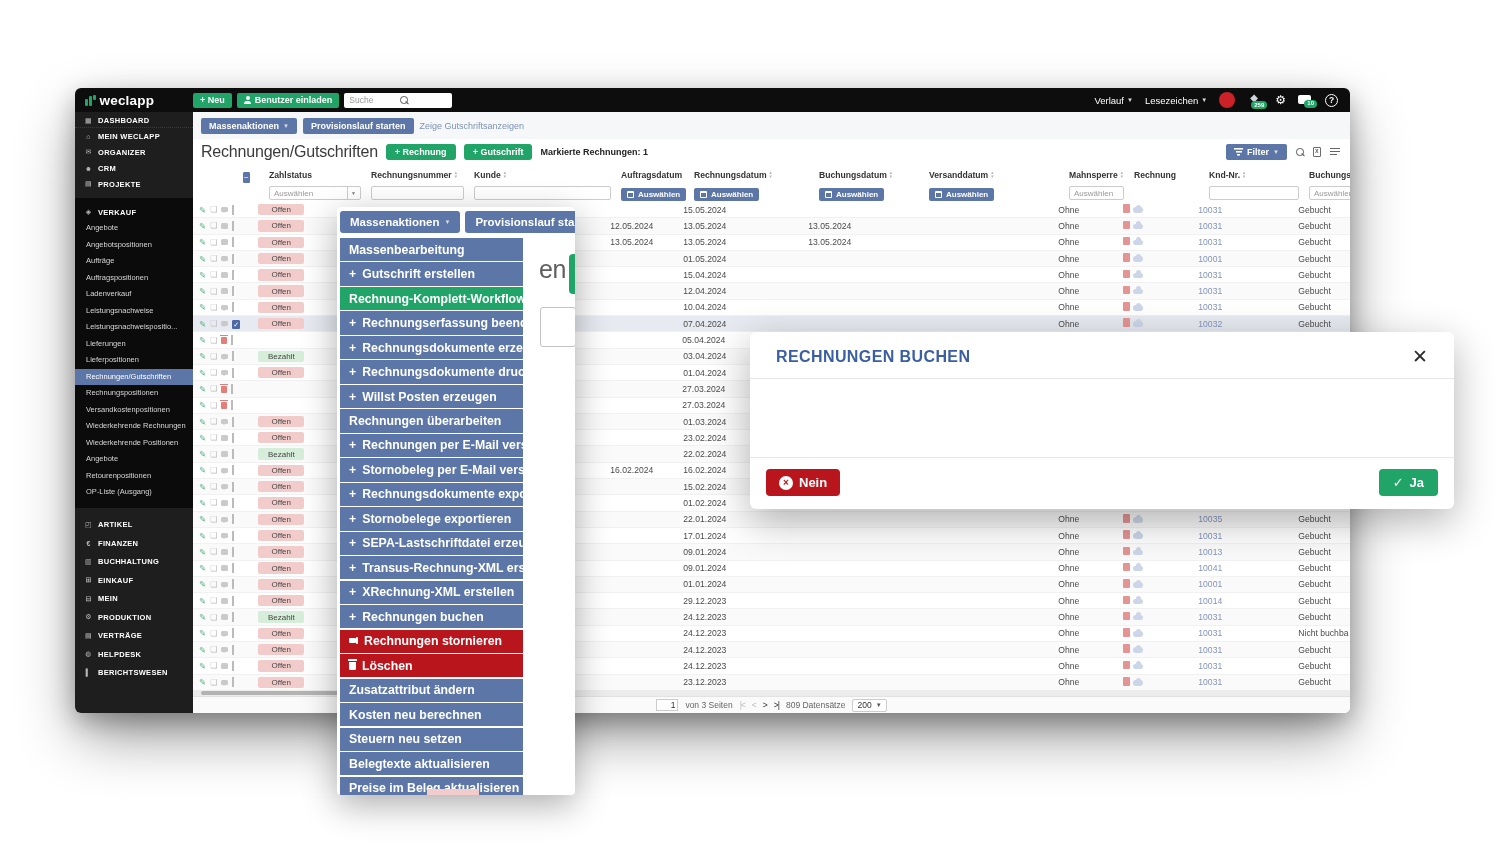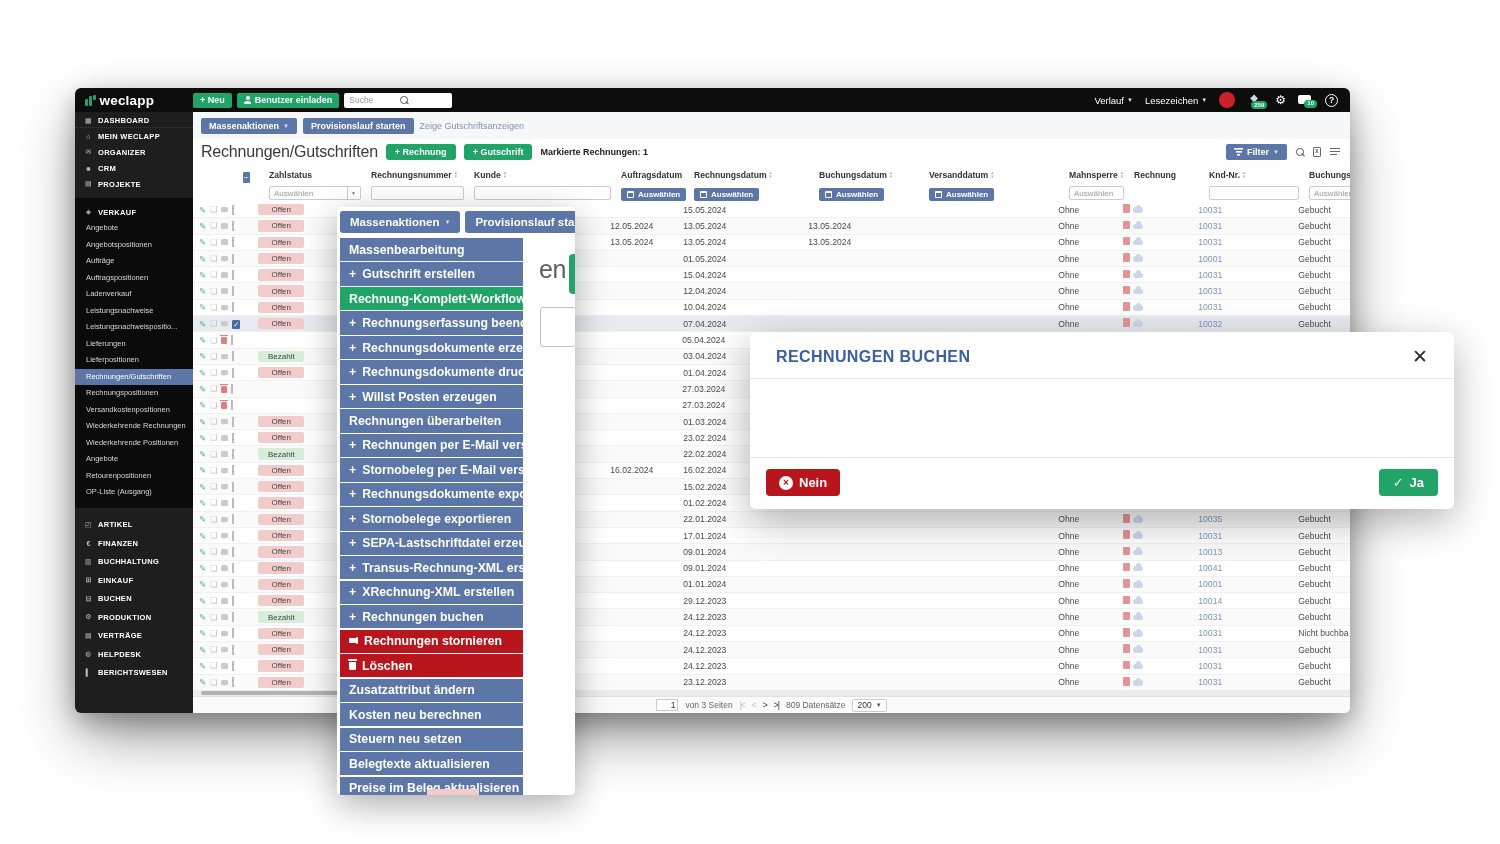--- a/index.html
+++ b/index.html
@@ -275,21 +275,21 @@
             <div class="nav-sec">
               <span class="glyph">▥</span>
               <span>BUCHHALTUNG</span>
             </div>
             <div class="nav-sec">
               <span class="glyph">⊞</span>
               <span>EINKAUF</span>
             </div>
             <div class="nav-sec">
               <span class="glyph">⊟</span>
-              <span>BUCHEN</span>
+              <span>MEIN</span>
             </div>
             <div class="nav-sec">
               <span class="glyph">⚙</span>
               <span>PRODUKTION</span>
             </div>
             <div class="nav-sec">
               <span class="glyph">▤</span>
               <span>VERTRÄGE</span>
             </div>
             <div class="nav-sec">

